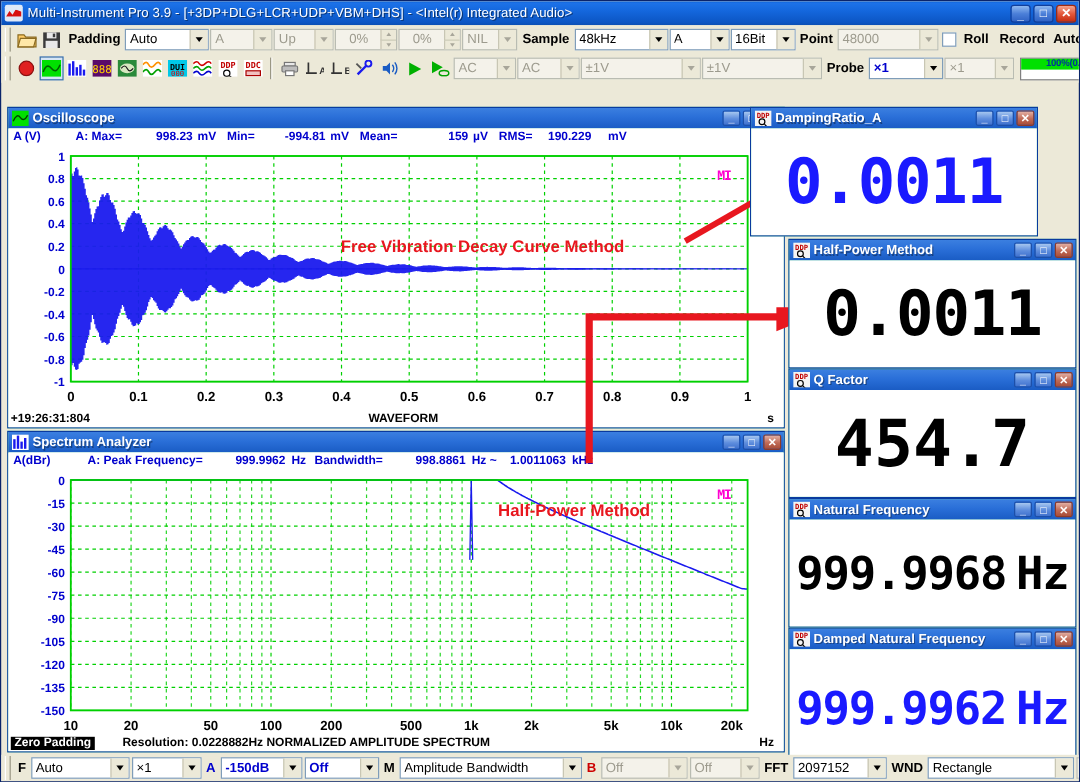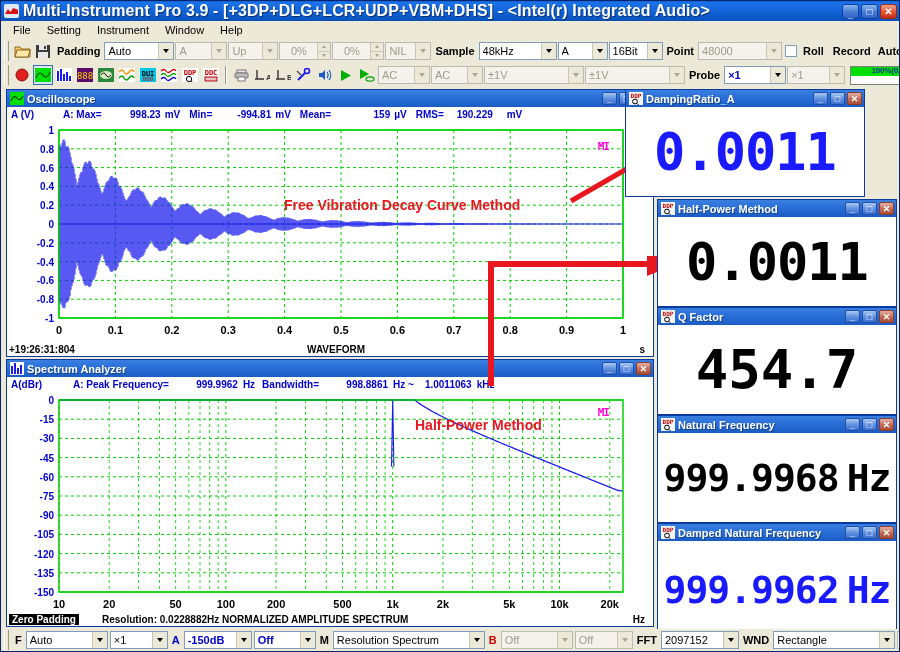--- a/index.html
+++ b/index.html
@@ -33,21 +33,21 @@
     border-radius: 2px;
     position: relative; overflow: hidden;
     flex: none;
   }
   .title-icon::before {
     content:""; position:absolute; left:1px; top:4px; width:13px; height:6px;
     background:#d81010;
     clip-path: polygon(0% 100%, 22% 18%, 42% 70%, 62% 0%, 100% 30%, 100% 100%);
   }
   .title-text {
-    font-weight: bold; font-size: 16px;
+    font-weight: normal; font-size: 11px;
     letter-spacing: .1px; white-space: nowrap;
     text-shadow: 1px 1px 0 rgba(0,0,0,.45);
   }
   .title-spacer { flex: 1; }
   .winbtns { display: flex; gap: 2px; align-items: center; }
   .wbtn {
     width: 17px; height: 15px;
     border: 1px solid #123f9b;
     border-radius: 3px;
     background: linear-gradient(to bottom,#8fb8f0,#4b7fd8 50%,#2f62c4);
@@ -259,27 +259,20 @@
         </div>
       <div class="wbtn sq">
           <span>□</span>
         </div>
       <div class="wbtn close">
           <span>✕</span>
         </div>
     </div>
   </div>
 
-  <div class="menubar">
-    <div class="menu-item">File</div>
-    <div class="menu-item">Setting</div>
-    <div class="menu-item">Instrument</div>
-    <div class="menu-item">Window</div>
-    <div class="menu-item">Help</div>
-  </div>
 
   <div class="toolbar">
     <div class="tb-grip"></div>
 
     <div class="ticon">
       <svg width="17" height="15" viewBox="0 0 17 15">
         <path d="M1 3h5l1.5 2H16v8H1z" fill="#ffcc66" stroke="#8a6a20" stroke-width="1"></path>
         <path d="M3 6h13l-2 7H1z" fill="#ffe8a8" stroke="#8a6a20" stroke-width="1"></path>
       </svg>
     </div>
@@ -889,21 +882,21 @@
     <div class="combo blue" style="width:68px">
       <div class="cv">-150dB</div>
       <div class="arrow"></div>
     </div>
     <div class="combo blue" style="width:62px">
       <div class="cv">Off</div>
       <div class="arrow"></div>
     </div>
     <div class="sb-tag black">M</div>
     <div class="combo" style="width:152px">
-      <div class="cv">Resolution Spectrum</div>
+      <div class="cv">Amplitude Bandwidth</div>
       <div class="arrow"></div>
     </div>
     <div class="sb-tag red">B</div>
     <div class="combo disabled" style="width:72px">
       <div class="cv">Off</div>
       <div class="arrow"></div>
     </div>
     <div class="combo disabled" style="width:58px">
       <div class="cv">Off</div>
       <div class="arrow"></div>

